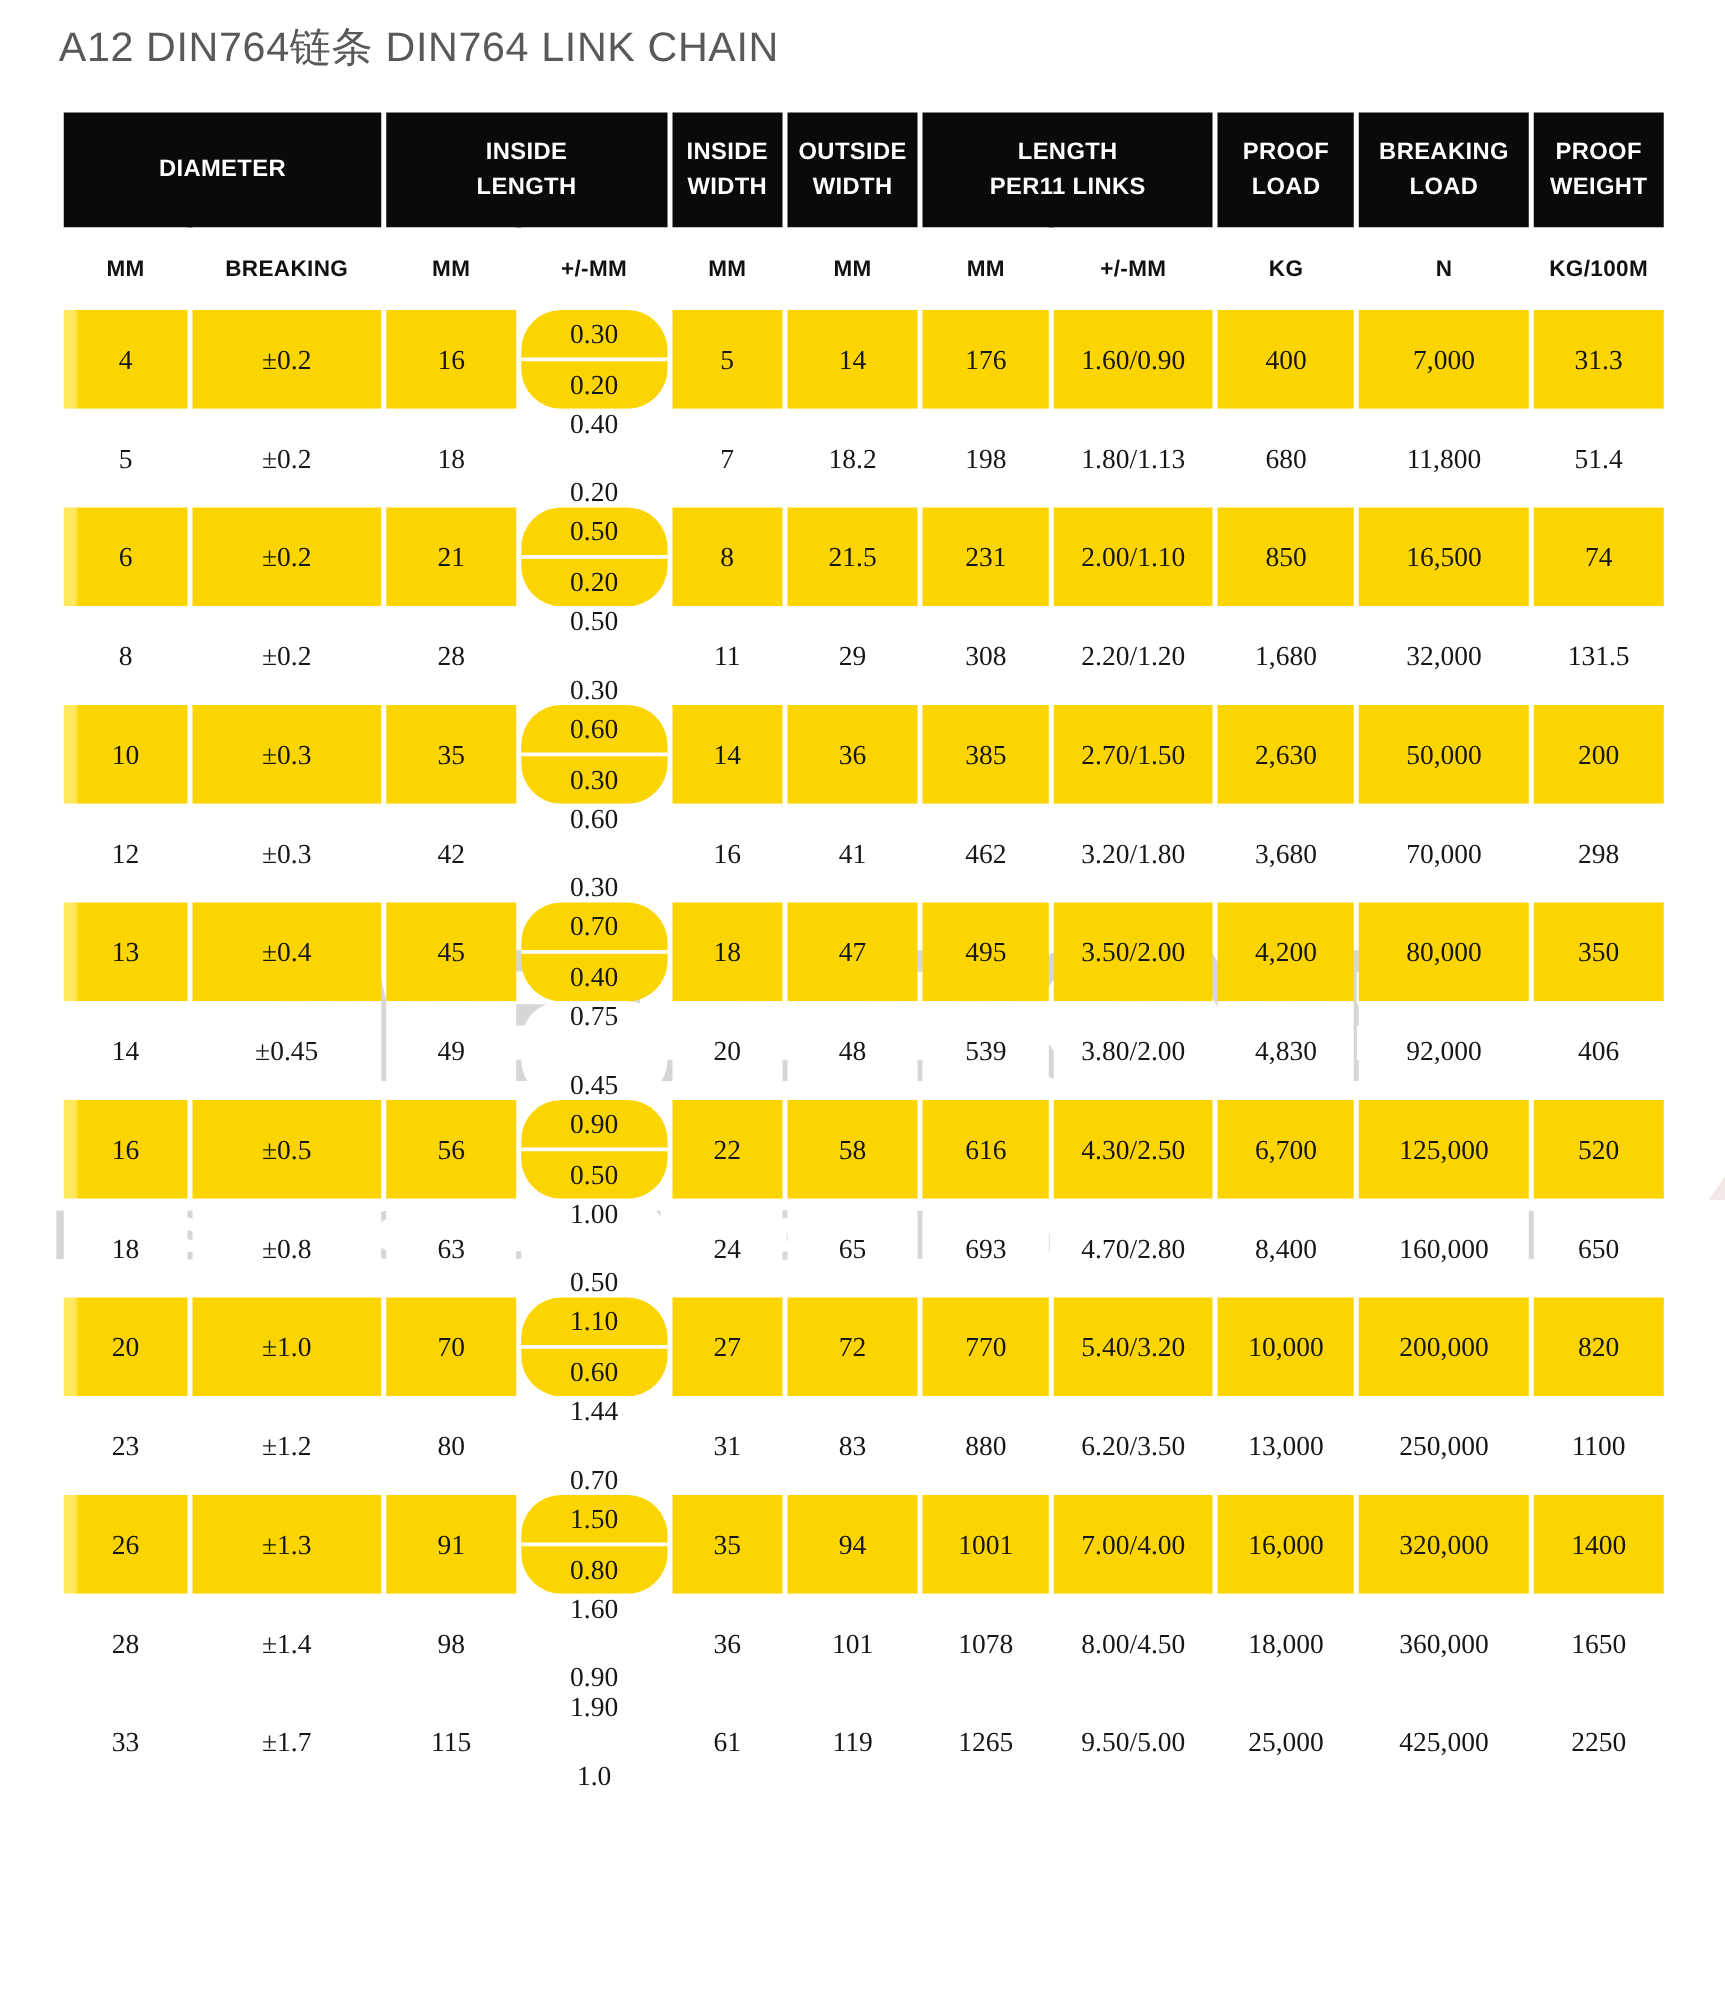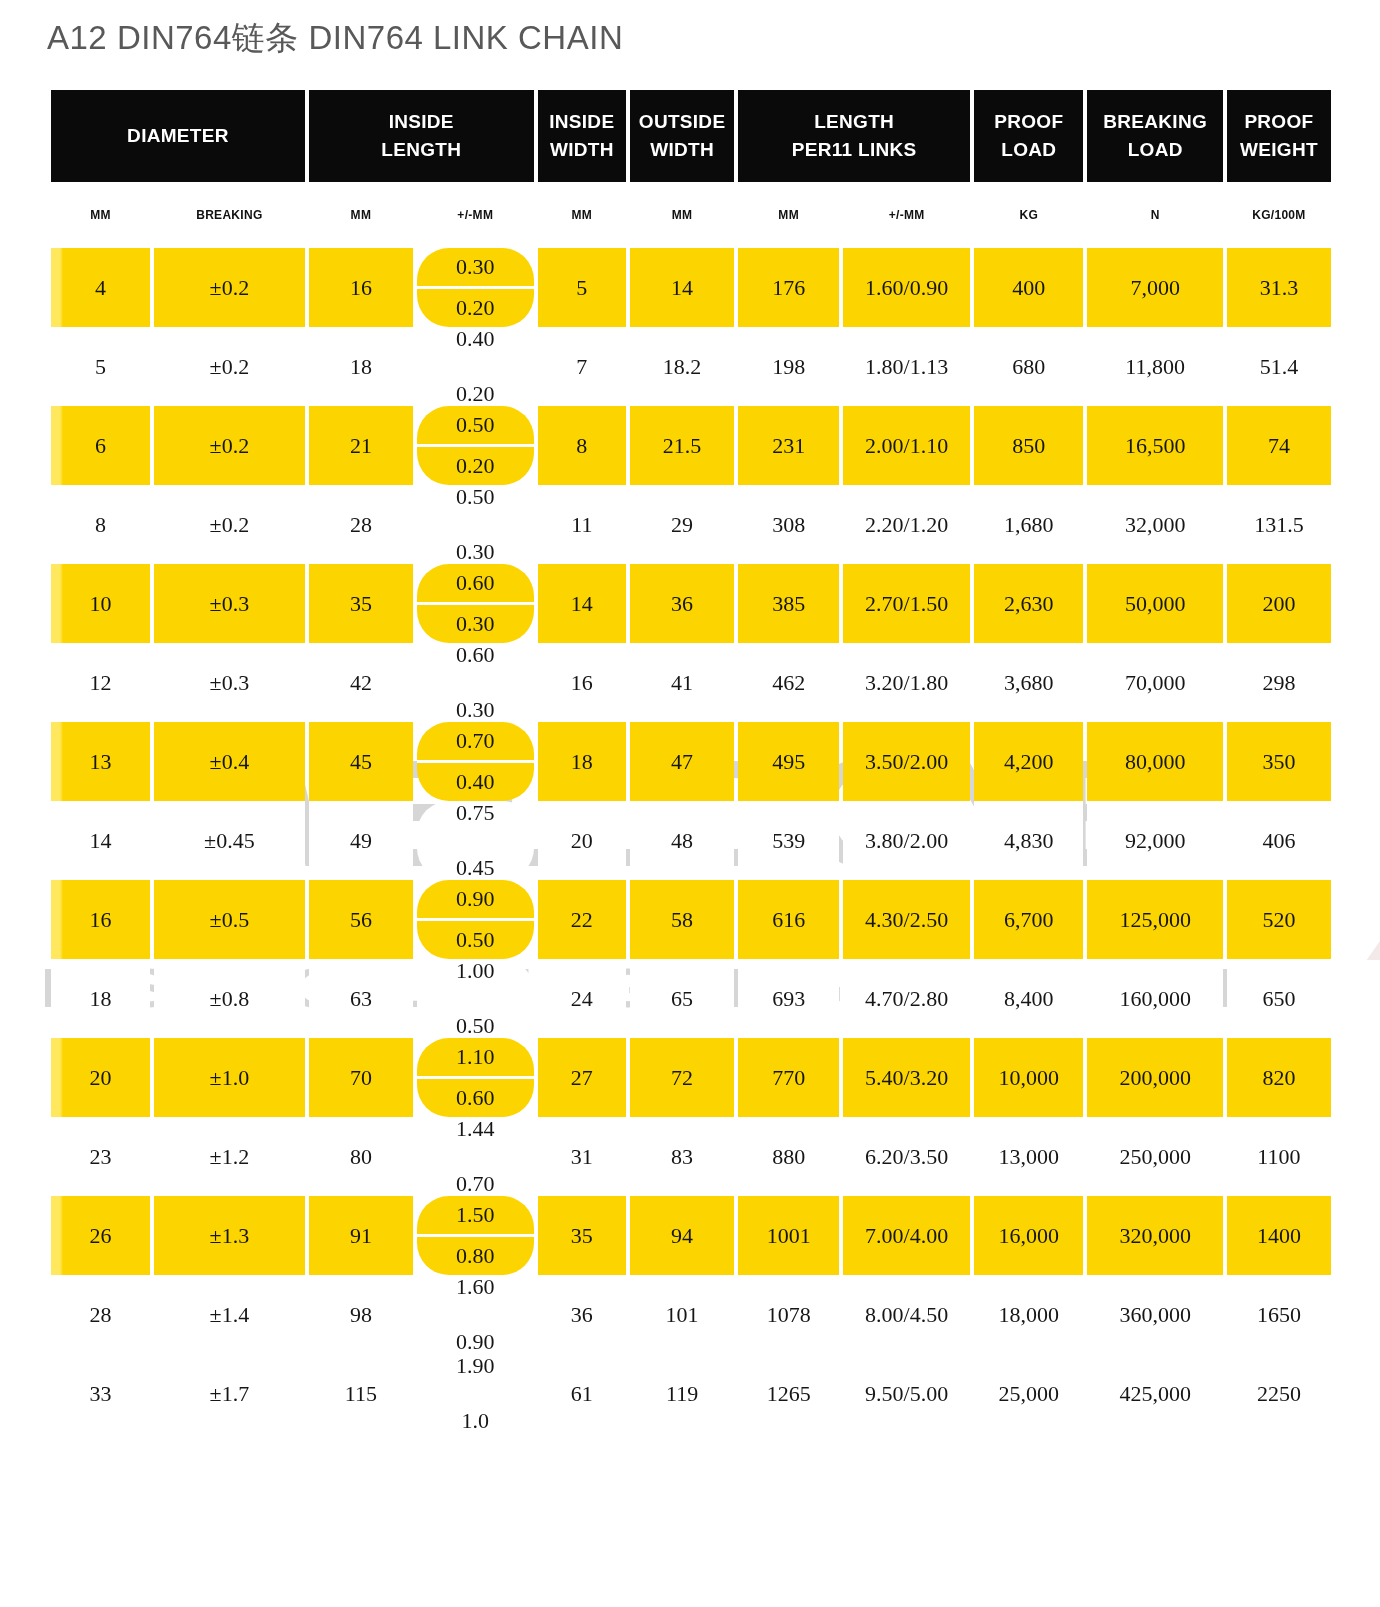--- a/index.html
+++ b/index.html
@@ -92,21 +92,21 @@
     padding: 0 2px;
     letter-spacing: 0.3px;
   }
 
   
   tbody tr.unit-row td {
     background: #ffffff;
     color: #111111;
     font-family: "Liberation Sans", "DejaVu Sans", sans-serif;
     font-weight: bold;
-    font-size: 12px;
+    font-size: 18px;
     text-align: center;
     height: 64px;
     vertical-align: middle;
     letter-spacing: 0.3px;
   }
 
   
   tbody tr.data-row td {
     text-align: center;
     vertical-align: middle;

